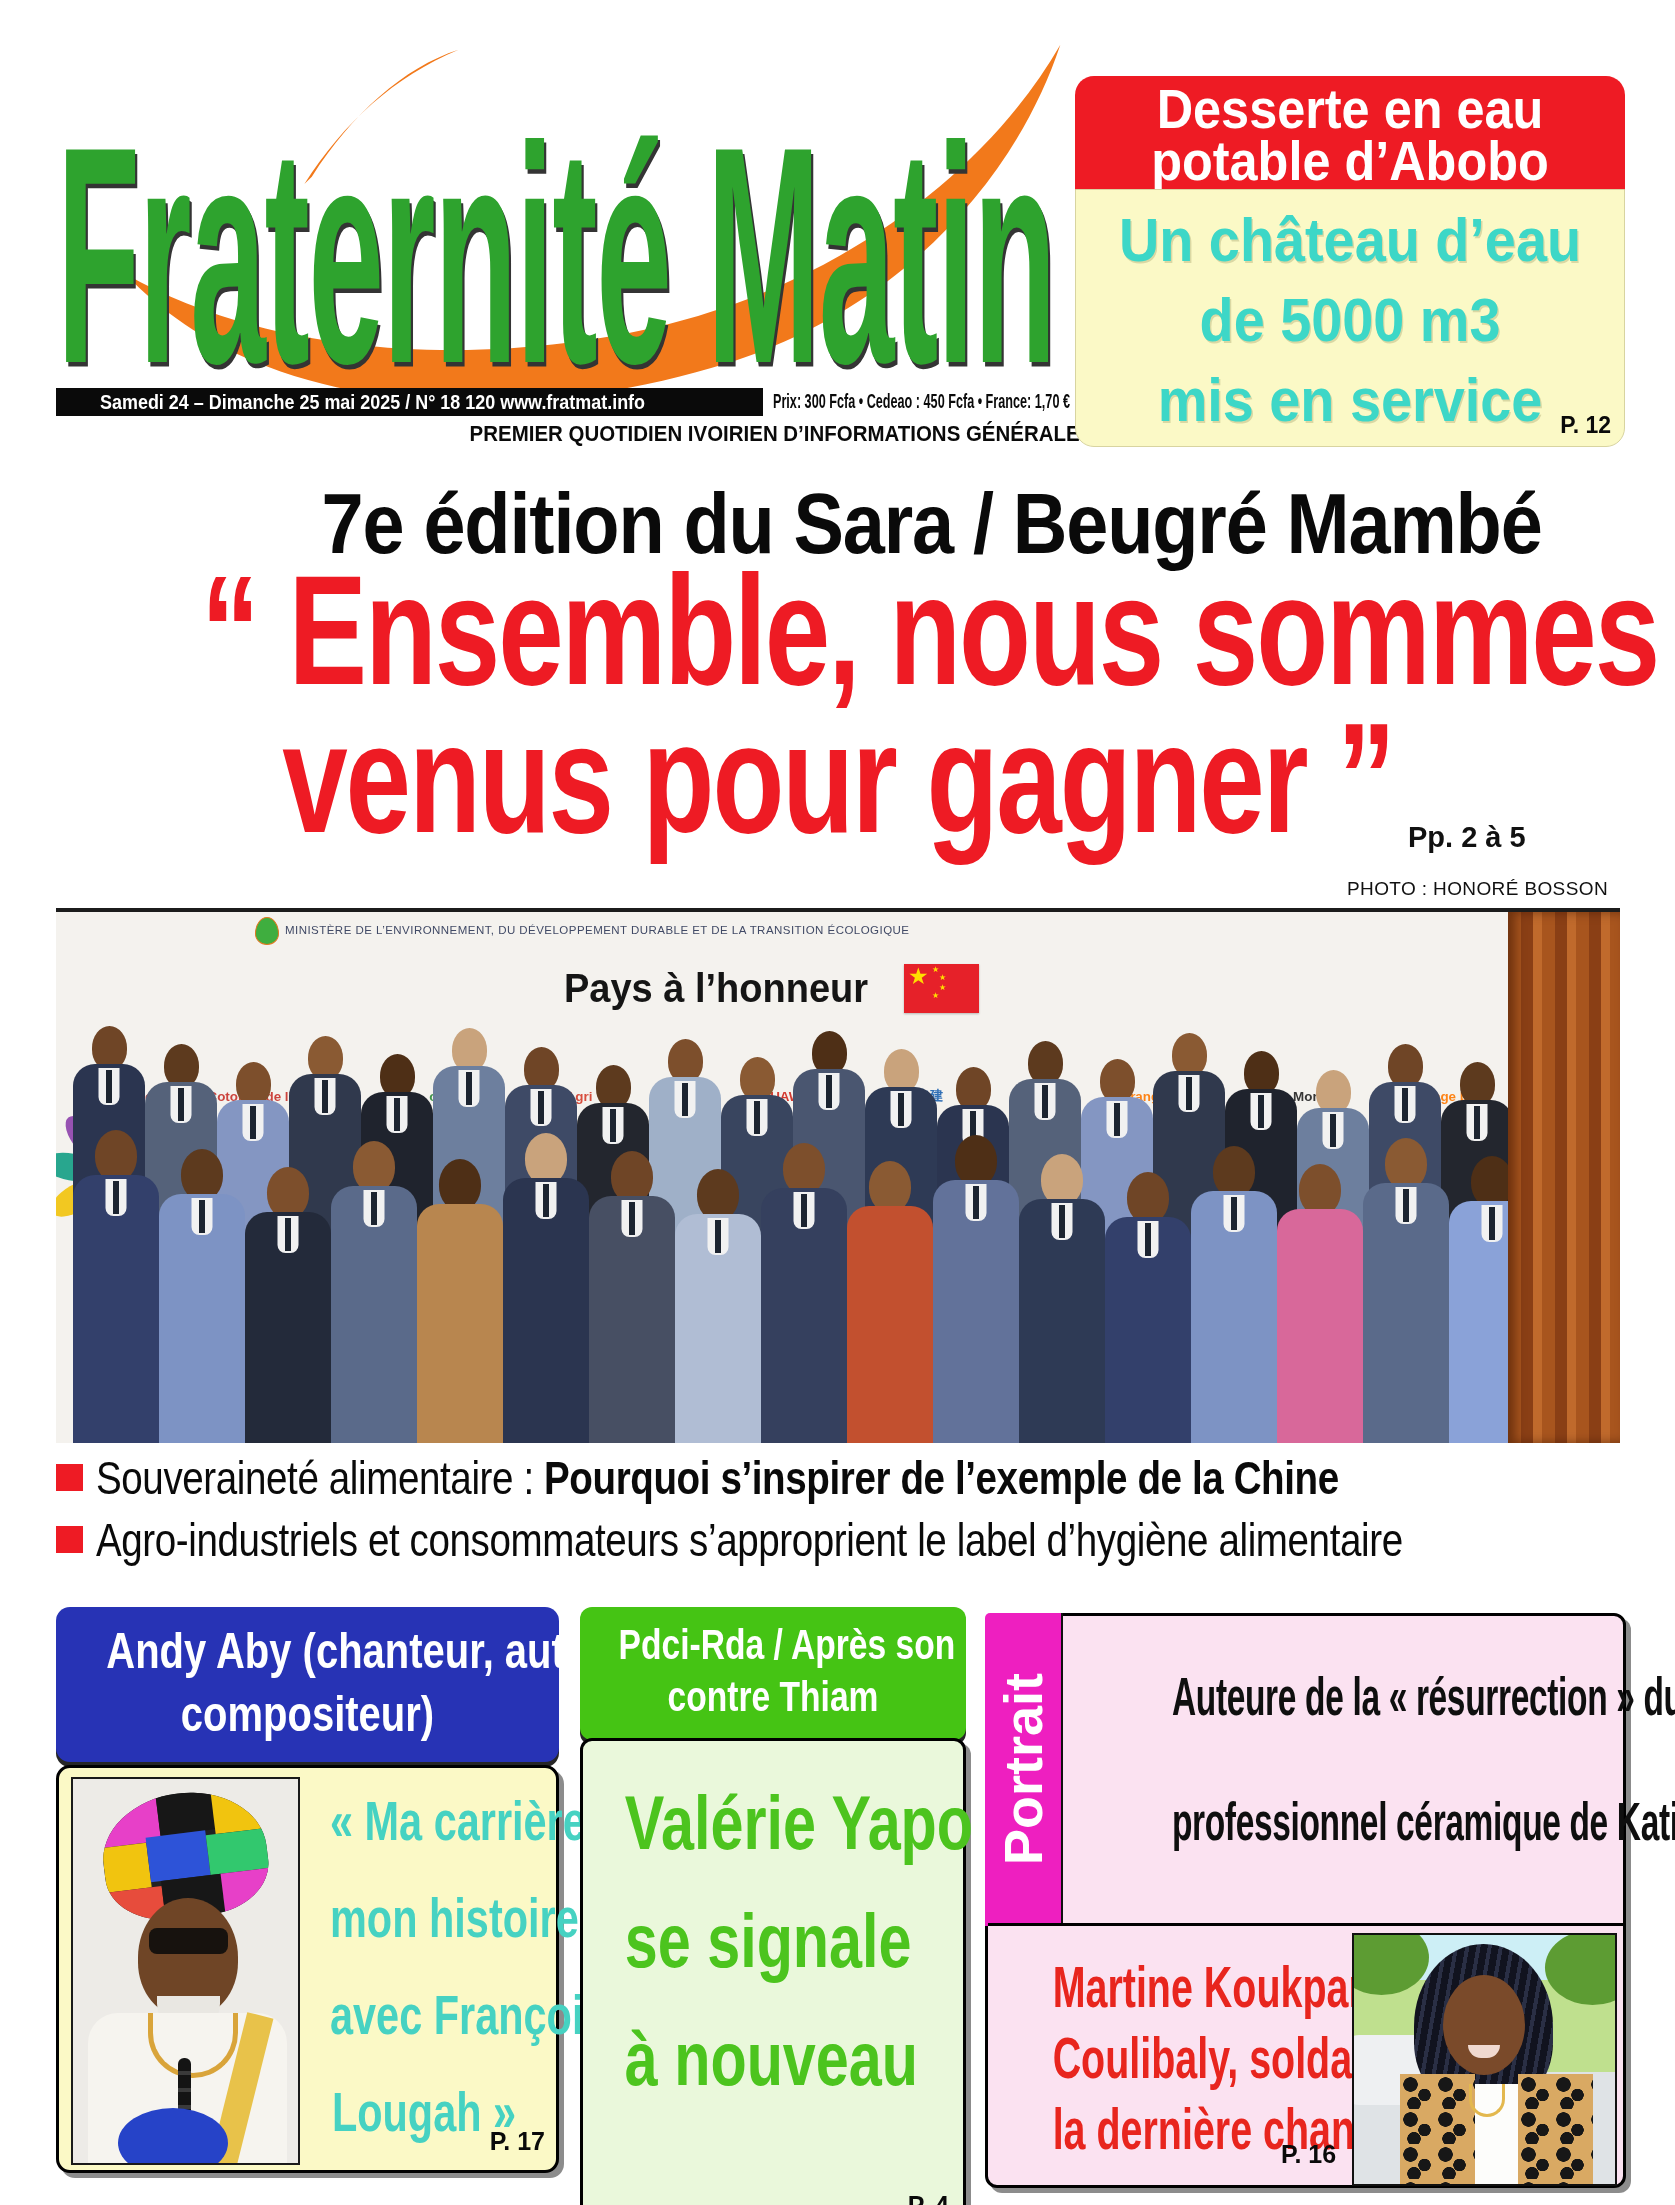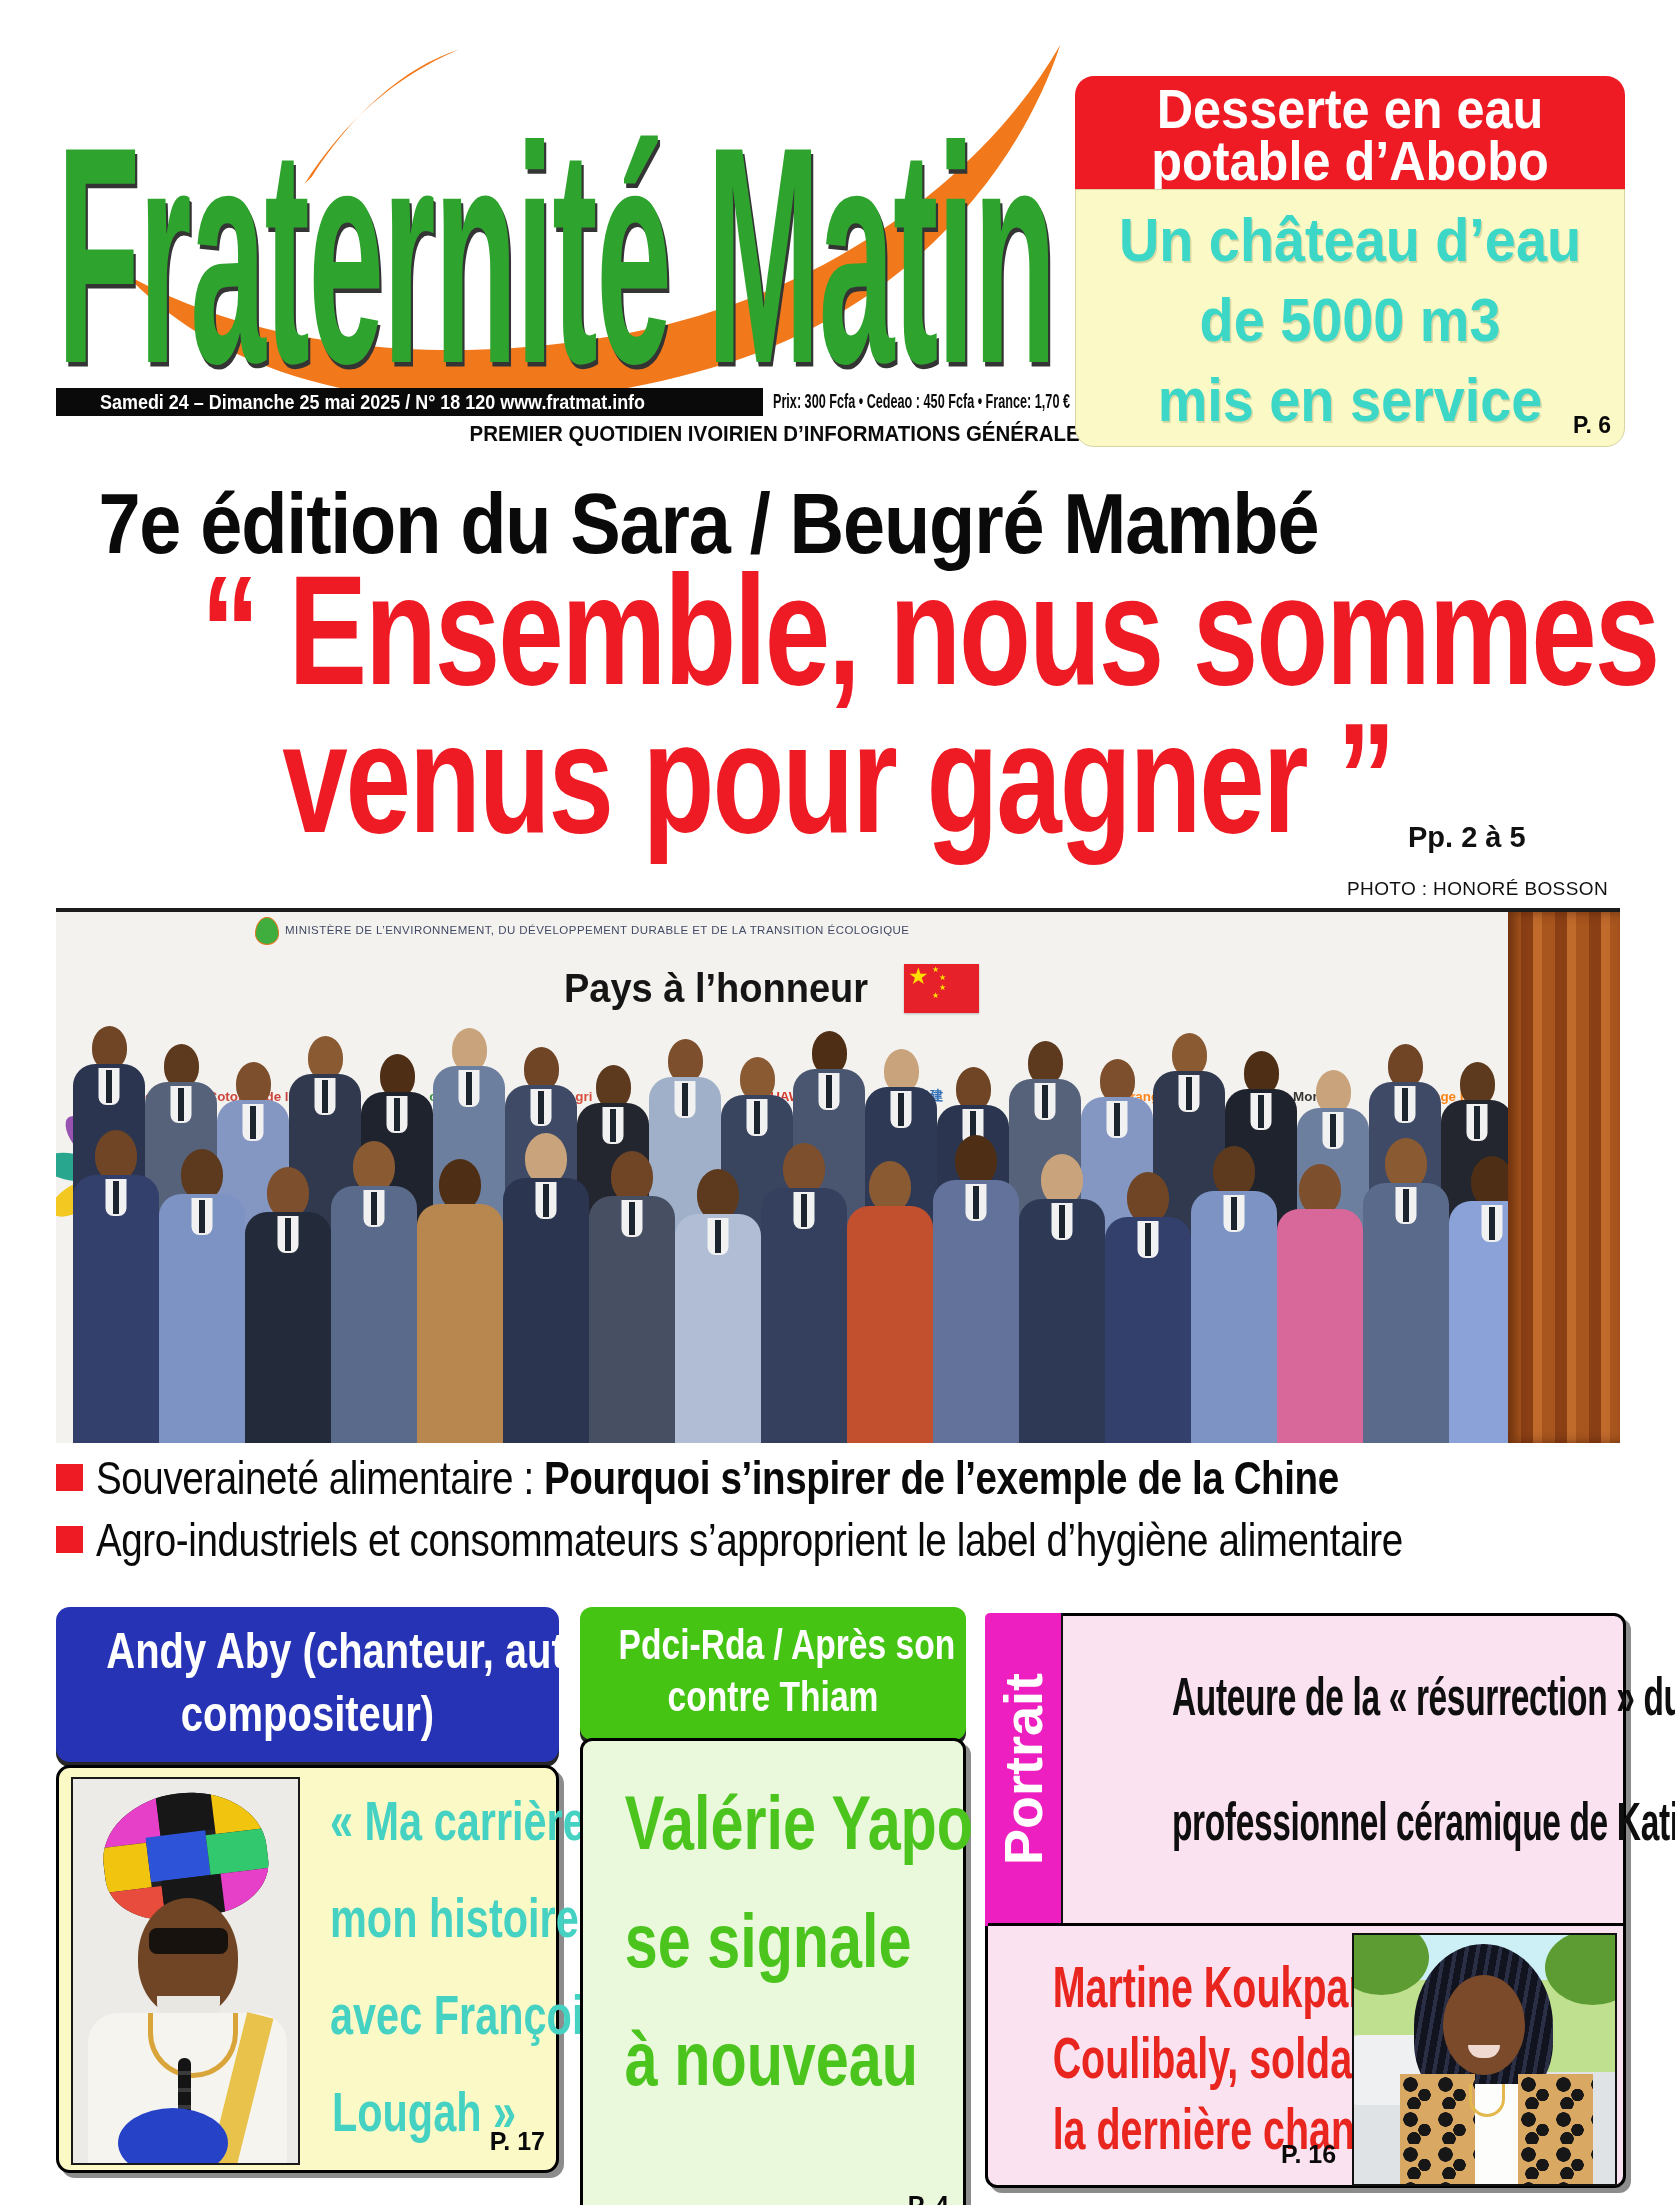--- a/index.html
+++ b/index.html
@@ -27,21 +27,21 @@
   .tr-red{left:1075px;top:76px;width:550px;height:114px;background:#ee1b24;border-radius:19px 19px 0 0;
           color:#fff;text-align:center;padding-top:7px;box-sizing:border-box;}
   .tr-red .sxc{font-size:56px;font-weight:bold;line-height:52px;transform:scaleX(.9);}
   .tr-yellow{left:1075px;top:189px;width:550px;height:258px;background:#fbf9c6;border-radius:0 0 19px 19px;
              border:1px solid #d8d4a0;box-sizing:border-box;text-align:center;padding-top:10px;}
   .tr-yellow .sxc{font-size:62px;font-weight:bold;line-height:80px;color:#3dd7c7;transform:scaleX(.9);
                   text-shadow:1.5px 1.5px 0 rgba(120,120,60,0.25);}
   .tr-page{right:65px;top:412px;font-size:23px;font-weight:bold;color:#0a0a0a;}
 
   
-  .kicker{left:0;top:474px;width:1640px;text-align:left;color:#0a0a0a;}
+  .kicker{left:0;top:474px;width:1640px;text-align:right;color:#0a0a0a;}
   .kicker .sxc{font-size:86px;font-weight:bold;letter-spacing:-0.015em;transform:scaleX(.88);}
   .headline{left:0;top:557px;width:1676px;text-align:center;color:#ee1b24;}
   .headline .sxc{font-size:155px;font-weight:800;line-height:148px;letter-spacing:-0.018em;transform:scaleX(.76);}
   .pp-ref{left:1408px;top:821px;font-size:29px;font-weight:bold;color:#111;}
   .credit{right:68px;top:878px;font-size:19px;font-weight:normal;color:#111;letter-spacing:.02em;}
 
   
   .photo{left:56px;top:908px;width:1564px;height:531px;background:#f4f2ee;overflow:hidden;
          border-top:4px solid #1c1c1c;}
   .curtain{right:0;top:0;width:112px;height:100%;
@@ -163,21 +163,21 @@
 
   <div class="abs tr-red">
     <span class="sxc">Desserte en eau</span>
     <span class="sxc">potable d’Abobo</span>
   </div>
   <div class="abs tr-yellow">
     <span class="sxc">Un château d’eau</span>
     <span class="sxc">de 5000 m3</span>
     <span class="sxc">mis en service</span>
   </div>
-  <div class="abs tr-page">P. 6</div>
+  <div class="abs tr-page">P. 12</div>
 
   <div class="abs kicker">
     <span class="sxc">7e édition du Sara / Beugré Mambé</span>
   </div>
   <div class="abs headline">
     <span class="sxc">“ Ensemble, nous sommes</span>
     <span class="sxc">venus pour gagner ”</span>
   </div>
   <div class="abs pp-ref">Pp. 2 à 5</div>
   <div class="abs credit">PHOTO : HONORÉ BOSSON</div>

